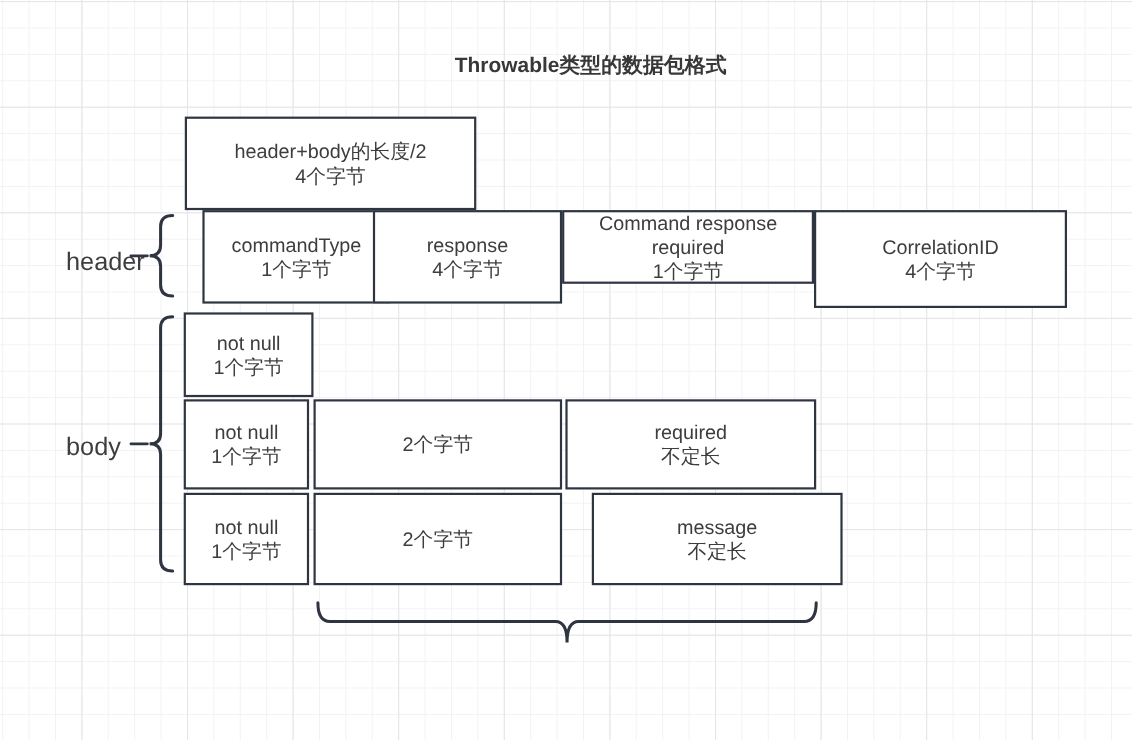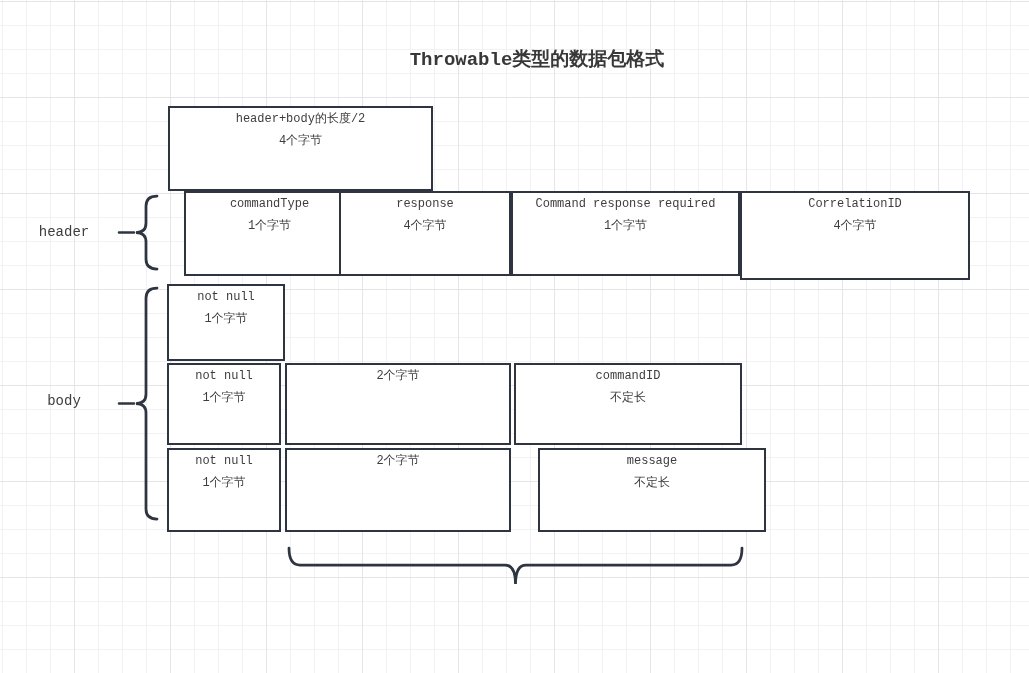--- a/index.html
+++ b/index.html
@@ -13,48 +13,47 @@
     overflow:hidden;
     background-color:#ffffff;
     background-image:
       linear-gradient(to right, #e4e4e9 1px, transparent 1px),
       linear-gradient(to bottom, #e4e4e9 1px, transparent 1px),
       linear-gradient(to right, #f2f2f6 1px, transparent 1px),
       linear-gradient(to bottom, #f2f2f6 1px, transparent 1px);
     background-size: 96px 96px, 96px 96px, 24px 24px, 24px 24px;
     background-position: 74px 0px, 0px 1px, 2px 0px, 0px 1px;
     color:#3d3d3d;
-    font-family:Liberation Mono, monospace;
   }
   .title{
     position:absolute;
     top:46px;left:537px;
     transform:translateX(-50%);
     font-size:19px;font-weight:bold;
     color:#383838;
     white-space:nowrap;
   }
   .box{
     position:absolute;
     box-sizing:border-box;
     background:#ffffff;
     border:2.5px solid #2e3440;
     display:flex;flex-direction:column;
-    align-items:center;
+    align-items:center;justify-content:center;
     text-align:center;
-    font-size:12px;line-height:22px;
+    font-size:18px;line-height:22px;
     color:#3d3d3d;
   }
   .box .nm, .box .sz{pointer-events:none;}
   .side-label{
     position:absolute;
-    font-size:14px;
+    font-size:23px;
     color:#3d3d3d;
-    width:70px;left:29px;
-    text-align:center;
+    width:70px;left:60px;
+    text-align:left;
     white-space:nowrap;
   }
   .footnote{
     position:absolute;
     top:594px;left:528px;
     transform:translateX(-50%);
     font-size:17px;
     color:#3d3d3d;
     white-space:nowrap;
   }
@@ -76,21 +75,21 @@
   </div>
 
   <div class="box" style="left:184px;top:191px;width:171px;height:85px">
     <div class="nm">commandType</div>
     <div class="sz">1个字节</div>
   </div>
   <div class="box" style="left:339px;top:191px;width:172px;height:85px">
     <div class="nm">response</div>
     <div class="sz">4个字节</div>
   </div>
-  <div class="box" style="left:511px;top:191px;width:229px;height:85px">
+  <div class="box" style="left:511px;top:191px;width:229px;height:67px">
     <div class="nm" style="max-width:185px">Command response required</div>
     <div class="sz">1个字节</div>
   </div>
   <div class="box" style="left:740px;top:191px;width:230px;height:89px">
     <div class="nm">CorrelationID</div>
     <div class="sz">4个字节</div>
   </div>
 
   <div class="box" style="left:167px;top:284px;width:118px;height:77px">
     <div class="nm">not null</div>
@@ -98,21 +97,21 @@
   </div>
 
   <div class="box" style="left:167px;top:363px;width:114px;height:82px">
     <div class="nm">not null</div>
     <div class="sz">1个字节</div>
   </div>
   <div class="box" style="left:285px;top:363px;width:226px;height:82px">
     <div class="sz">2个字节</div>
   </div>
   <div class="box" style="left:514px;top:363px;width:228px;height:82px">
-    <div class="nm">commandID</div>
+    <div class="nm">required</div>
     <div class="sz">不定长</div>
   </div>
 
   <div class="box" style="left:167px;top:448px;width:114px;height:84px">
     <div class="nm">not null</div>
     <div class="sz">1个字节</div>
   </div>
   <div class="box" style="left:285px;top:448px;width:226px;height:84px">
     <div class="sz">2个字节</div>
   </div>

